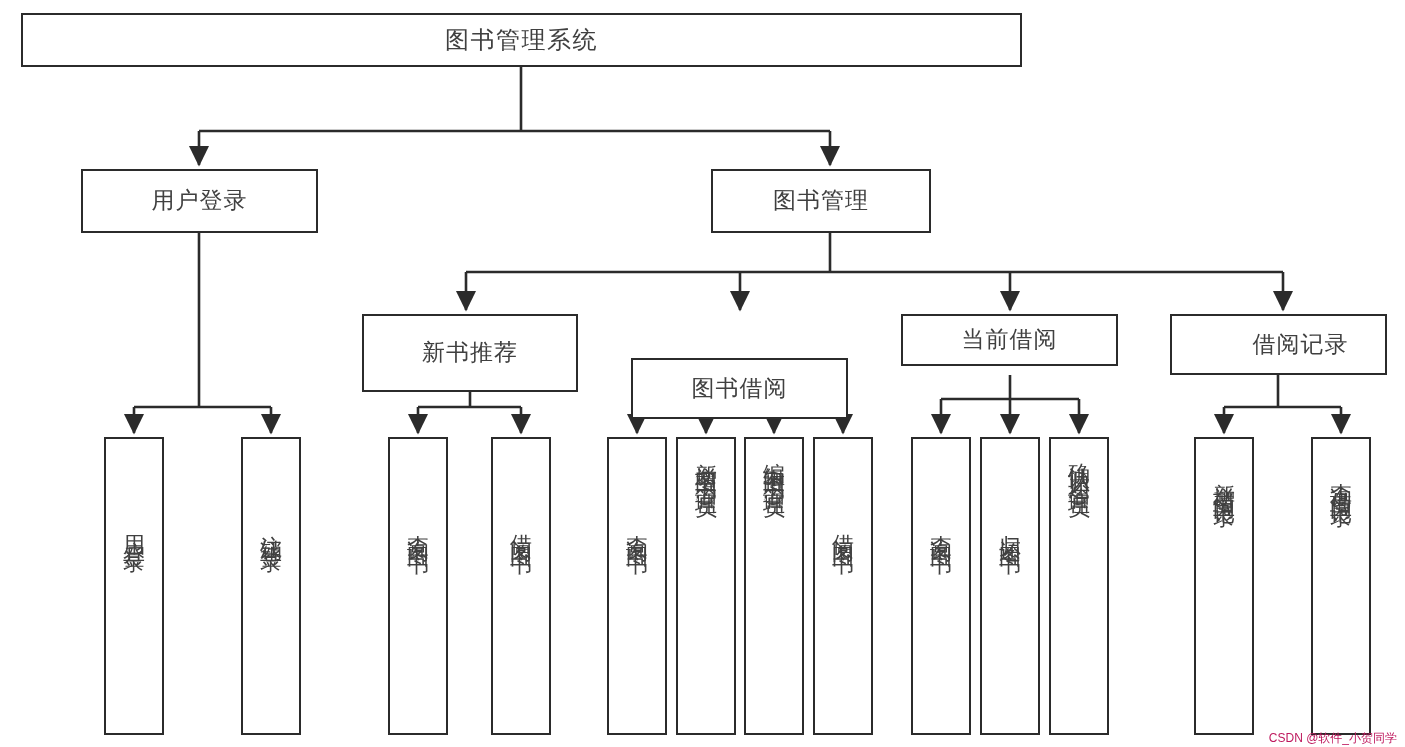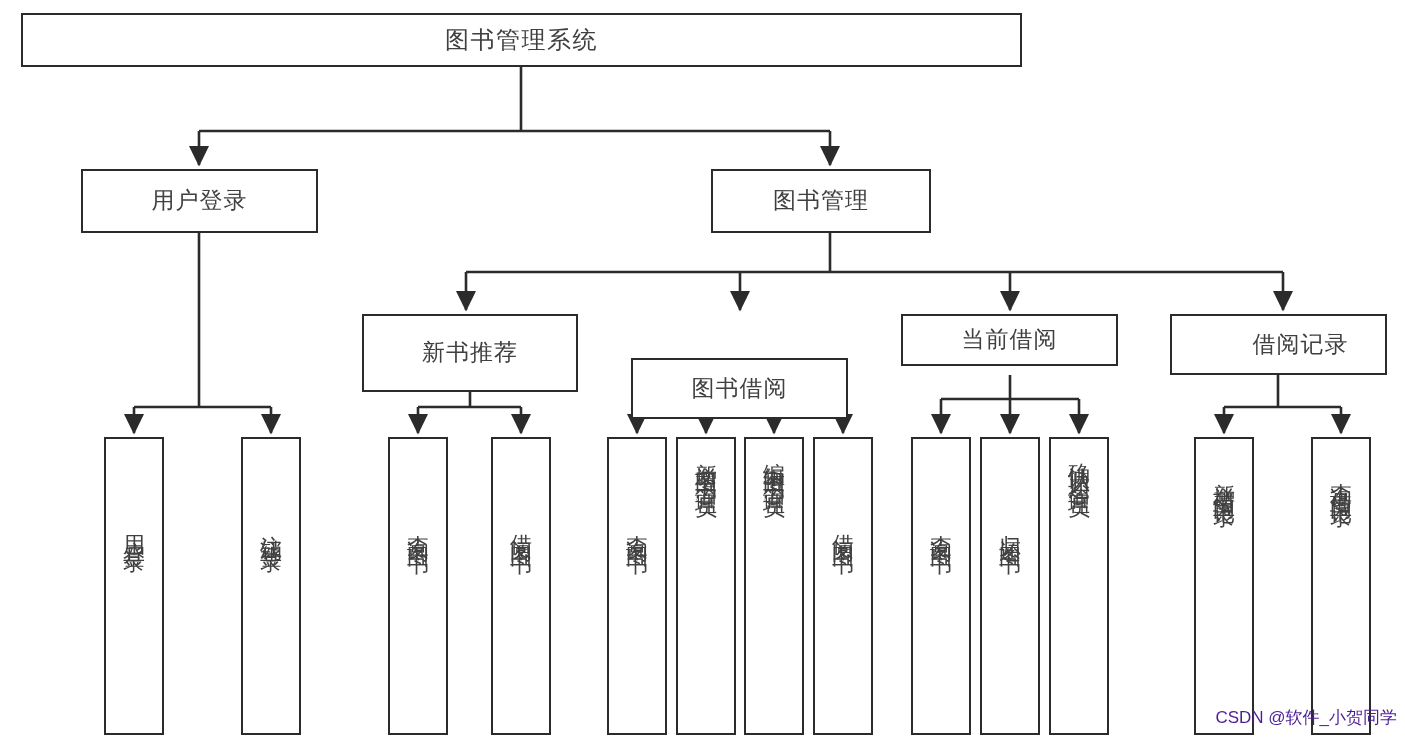--- a/index.html
+++ b/index.html
@@ -64,23 +64,23 @@
     letter-spacing: 6px;
     line-height: 1;
     margin: 0 auto;
   }
   .node.v.tall .label {
     letter-spacing: 5px;
   }
   #watermark {
     position: absolute;
     right: 8px;
-    bottom: 18px;
-    font-size: 17px;
-    color: #4c1d95;
+    bottom: 0;
+    font-size: 12px;
+    color: #be185d;
     z-index: 3;
     white-space: nowrap;
     font-family: "Liberation Sans", "DejaVu Sans", sans-serif;
   }
 </style>
 </head>
 <body>
 
 <div id="canvas">
 

